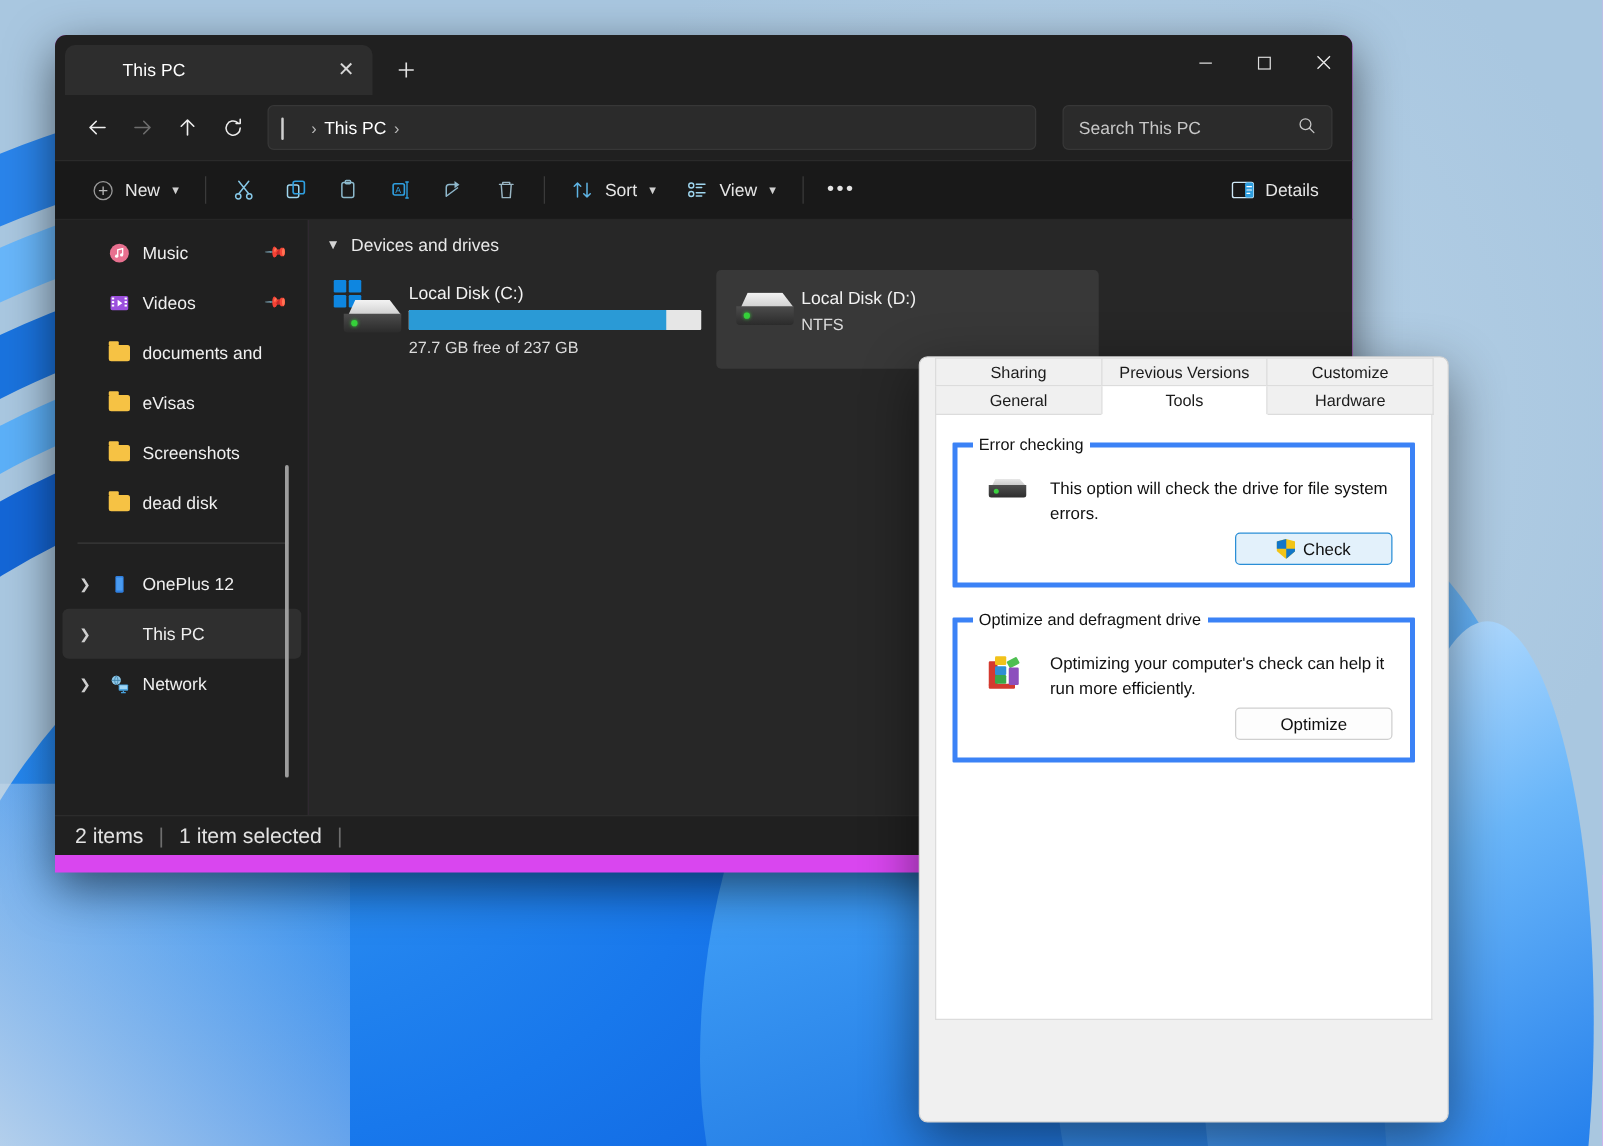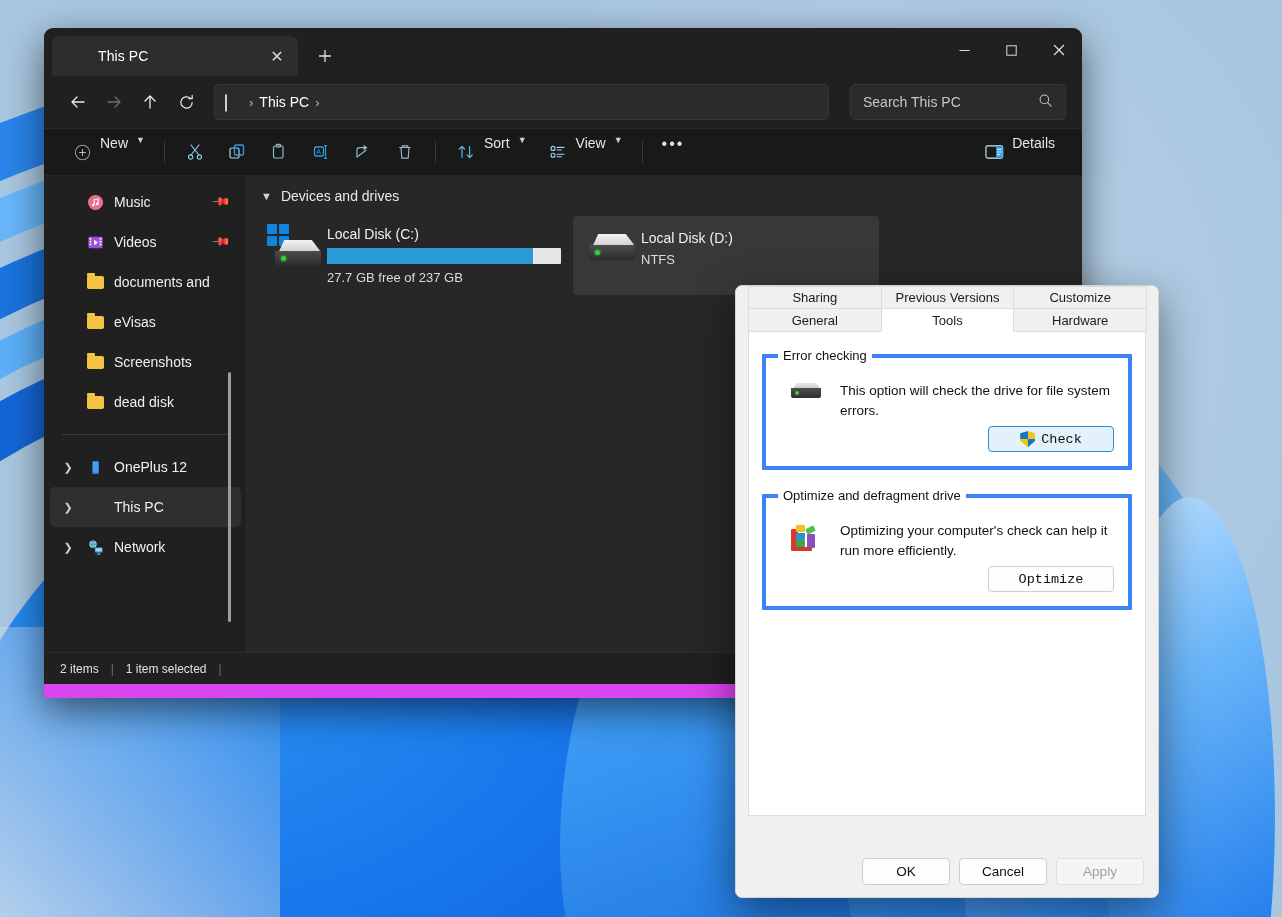--- a/index.html
+++ b/index.html
@@ -180,21 +180,21 @@
     height: 48px;
     background: #191919;
     border-top: 1px solid #2a2a2a;
     border-bottom: 1px solid #262626;
     display: flex; align-items: center;
     padding: 0 18px;
     gap: 2px;
   }
   .tb-item {
     height: 34px; border-radius: 5px;
-    display: flex; gap: 7px;
+    display: flex; align-items: center; gap: 7px;
     padding: 0 9px;
     color: #e6e6e6; font-size: 14px;
   }
   .tb-icon { width: 22px; display:flex; align-items:center; justify-content:center; color:#8fd0f0; }
   .tb-sep { width: 1px; height: 22px; background: #3a3a3a; margin: 0 8px; }
   .chev { font-size: 9px; color: #cfcfcf; margin-left: 1px; }
   #tb-spacer { flex: 1; }
 
   
   #wbody { display: flex; height: 476px; }
@@ -294,21 +294,21 @@
     display:grid; grid-template-columns: 1fr 1fr; grid-template-rows: 1fr 1fr; gap: 2px; }
   .winbadge i { background: #0e86e0; display:block; border-radius:1px; }
 
   
   #statusbar {
     height: 32px;
     background: #202020;
     border-top: 1px solid #2c2c2c;
     display: flex; align-items: center;
     padding-left: 16px; gap: 12px;
-    font-size: 12px; color: #e2e2e2;
+    font-size: 17px; color: #e2e2e2;
   }
   .sb-sep { color: #6e6e6e; }
 
   
   #props {
     position: absolute;
     left: 735px; top: 285px;
     width: 424px; height: 613px;
     background: #f0f0f0;
     border-radius: 7px;
@@ -367,21 +367,21 @@
   fieldset.gb {
     border: 4px solid #3b82f6;
     border-radius: 1px;
     padding: 6px 12px 14px 12px;
     margin-bottom: 18px;
   }
   fieldset.gb legend { padding: 0 5px; font-size: 13px; color: #111; }
   .gb-row { display: flex; gap: 14px; padding: 10px 0 6px 8px; }
   .gb-ico { width: 40px; flex: none; display: flex; align-items: flex-start; justify-content: center; padding-top: 4px; }
   .gb-text { font-size: 13.5px; line-height: 1.45; color: #111; padding-top: 2px; }
-  .gb-actions { display: flex; justify-content: flex-end; padding-right: 2px; font-family: Liberation Mono, monospace; }
+  .gb-actions { display: flex; justify-content: flex-end; padding-right: 2px; }
 
   .wbtn {
     min-width: 126px; height: 26px;
     background: #fdfdfd;
     border: 1px solid #cfcfcf;
     border-radius: 4px;
     display: flex; align-items: center; justify-content: center;
     gap: 6px;
     font-size: 13.5px; color: #0f0f0f;
   }
@@ -855,25 +855,14 @@
       </div>
       <div class="gb-actions">
         <div class="wbtn">
           <span>Optimize</span>
         </div>
       </div>
     </fieldset>
 
   </div>
 
-  <div id="props-footer">
-    <div class="wbtn">
-      <span>OK</span>
-    </div>
-    <div class="wbtn">
-      <span>Cancel</span>
-    </div>
-    <div class="wbtn disabled">
-      <span>Apply</span>
-    </div>
-  </div>
 
 </div>
 
 </body></html>

